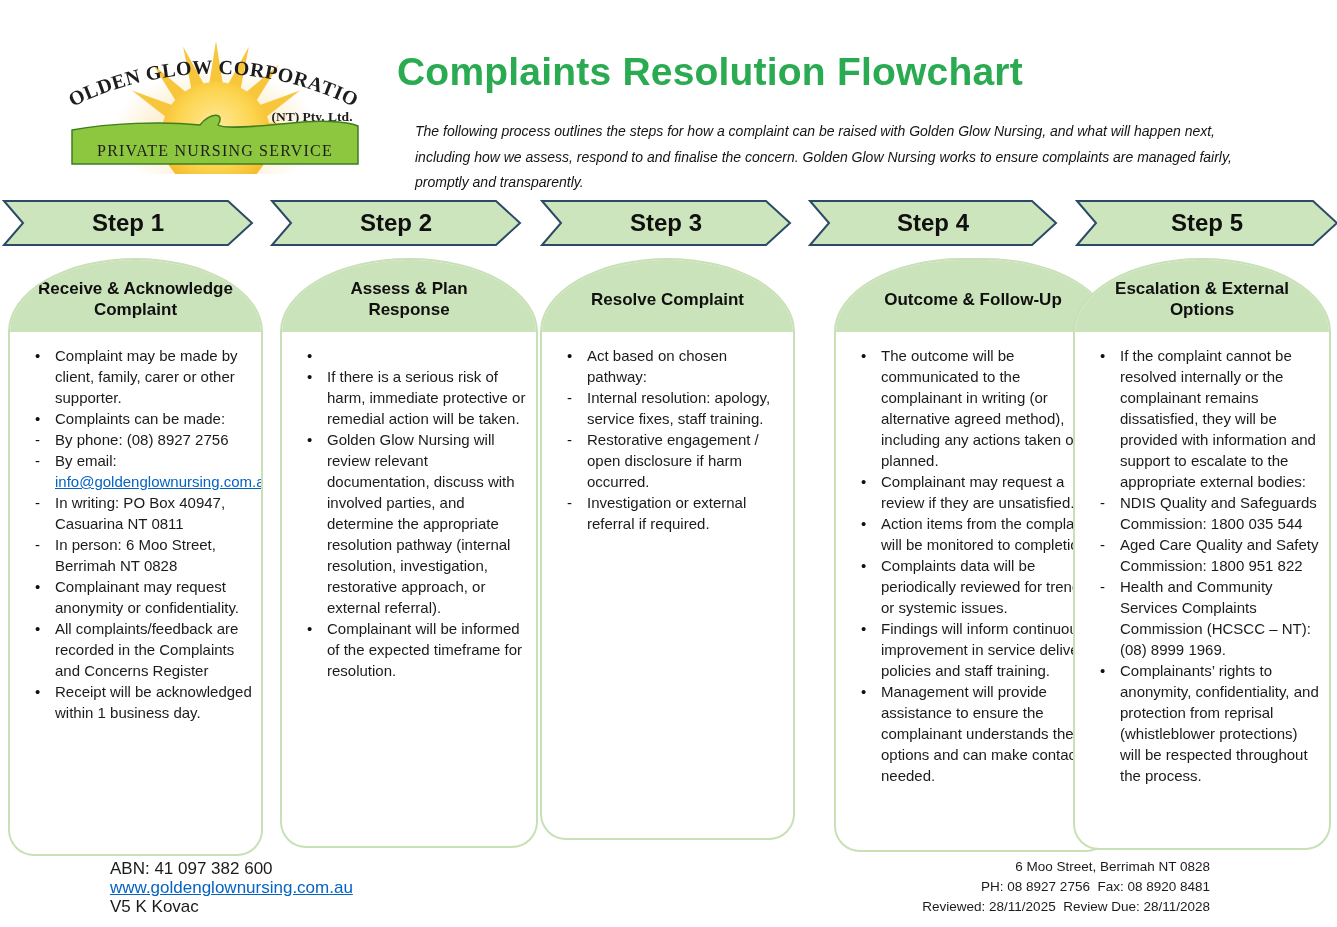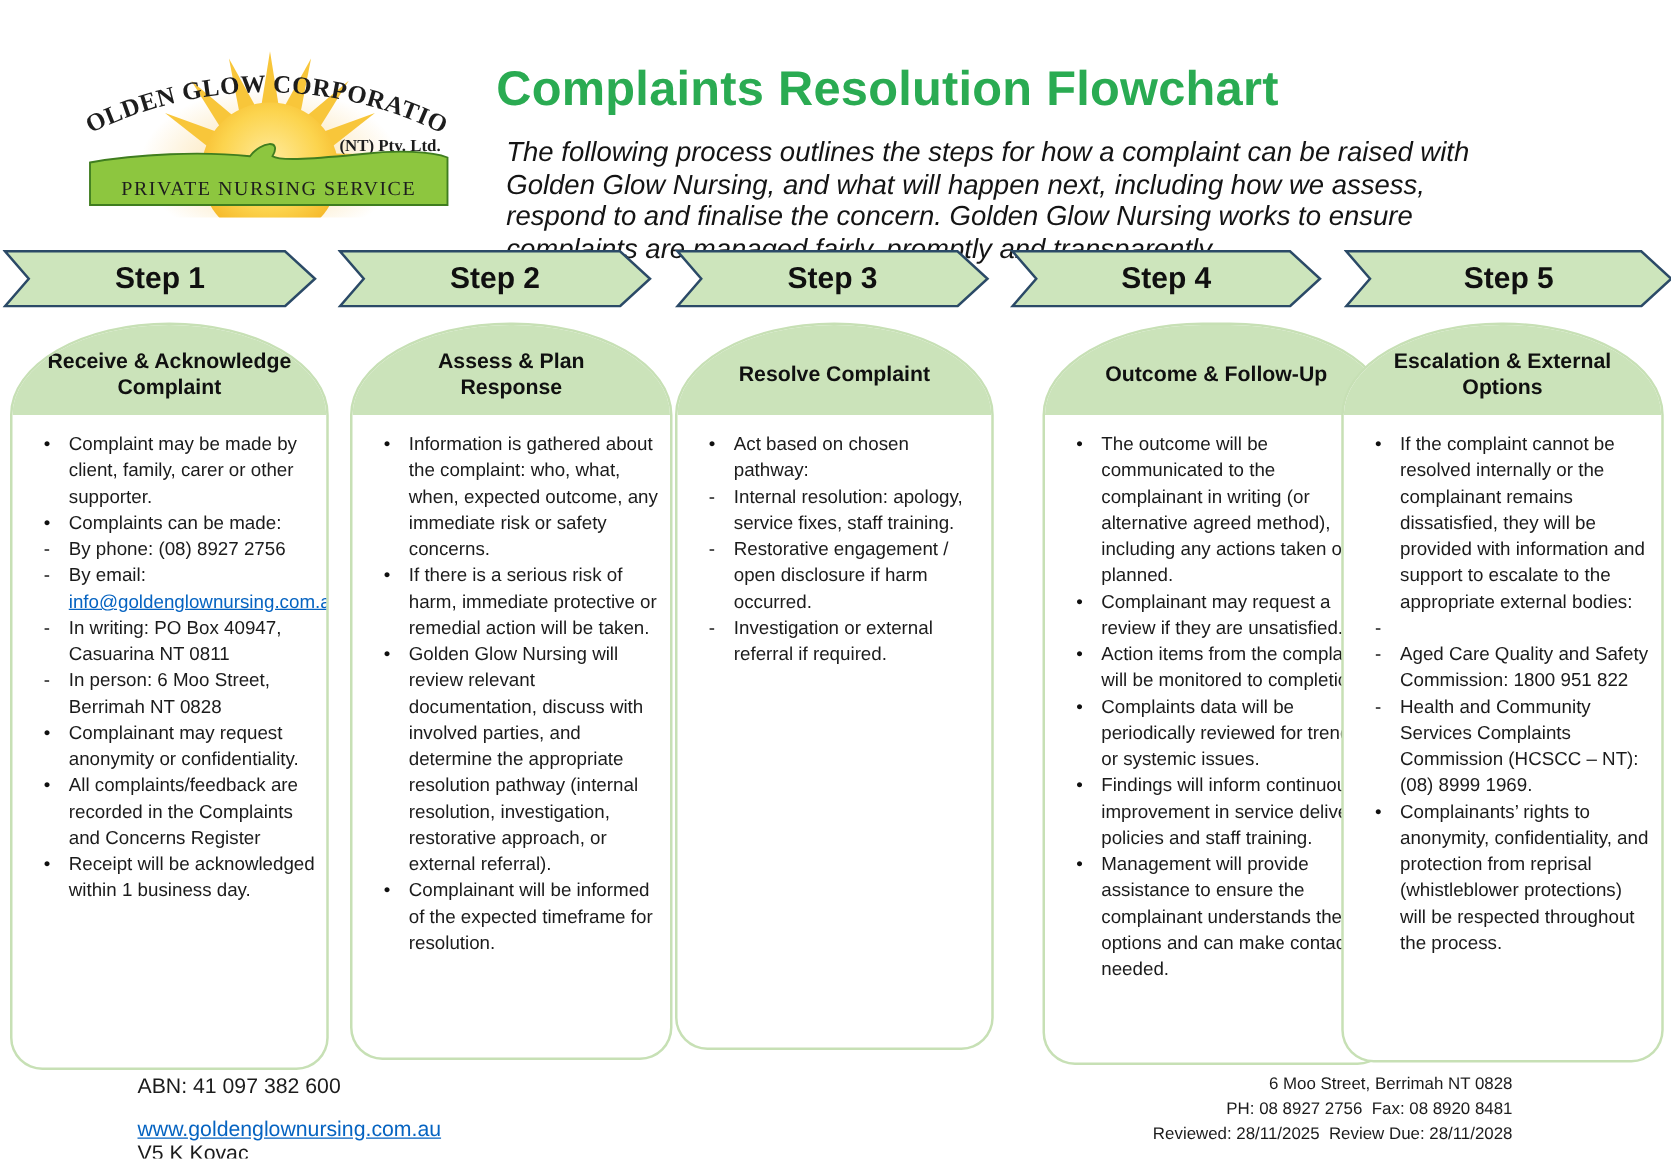--- a/index.html
+++ b/index.html
@@ -3,21 +3,21 @@
 <meta charset="utf-8">
 <style>
   html,body{margin:0;padding:0;background:#fff;}
   .page{position:relative;width:1337px;height:927px;background:#ffffff;overflow:hidden;
         font-family:"Liberation Sans",sans-serif;color:#1b1b1b;}
 
   
   .logo{position:absolute;left:60px;top:28px;width:310px;height:146px;}
   .page-title{position:absolute;left:397px;top:50px;margin:0;font-size:39px;font-weight:700;
               color:#2aab52;letter-spacing:.2px;}
-  .intro{position:absolute;left:397px;top:101px;width:820px;margin:8px;font-size:22px;
+  .intro{position:absolute;left:397px;top:101px;width:820px;margin:18px;font-size:14px;
          line-height:25.5px;font-style:italic;color:#141414;}
 
   
   .arrow{position:absolute;top:200px;height:46px;}
   .arrow svg{position:absolute;left:0;top:0;width:100%;height:100%;}
   .alabel{position:absolute;inset:0;display:flex;align-items:center;justify-content:center;
           font-weight:700;font-size:24px;color:#101010;}
 
   
   .col{position:absolute;top:258px;background:#fff;border:2px solid #c7e0b5;
@@ -34,21 +34,21 @@
 
   .items{list-style:none;margin:13px 0 0;padding:0 8px 0 0;}
   .li{display:grid;grid-template-columns:20px 1fr;padding-left:25px;font-size:15px;line-height:21px;}
   .mk{color:#101010;}
   .tx{overflow-wrap:break-word;}
   .bold{font-weight:400;}
   .lnk{color:#0563c1;text-decoration:underline;cursor:pointer;}
 
   
   .foot-left{position:absolute;left:110px;top:859px;font-size:17px;line-height:19px;}
-  .foot-left a{display:inline-block;margin-top:16px;}
+  .foot-left a{display:inline-block;}
   .foot-right{position:absolute;right:127px;top:857px;text-align:right;font-size:13.5px;
               line-height:20px;}
   .pre{white-space:pre-wrap;}
 </style>
 </head>
 <body>
 
 <div class="page">
 
   <div class="logo">
@@ -166,21 +166,20 @@
       </ul>
   </section>
 
   <section class="col c2" style="left:280px;width:258px;height:590px">
     <div class="dome">
       <span class="dt">Assess &amp; Plan Response</span>
     </div>
     <ul class="items">
         <li class="li">
           <span class="mk">•</span>
-          <span class="tx"><span>Information is gathered about the complaint: who, what, when, expected outcome, any immediate risk or safety concerns.</span></span>
         </li>
         <li class="li">
           <span class="mk">•</span>
           <span class="tx"><span>If there is a serious risk of harm, immediate protective or remedial action will be taken.</span></span>
         </li>
         <li class="li">
           <span class="mk">•</span>
           <span class="tx"><span>Golden Glow Nursing will review relevant documentation, discuss with involved parties, and determine the appropriate resolution pathway (internal resolution, investigation, restorative approach, or external referral).</span></span>
         </li>
         <li class="li">
@@ -250,20 +249,21 @@
     <div class="dome">
       <span class="dt">Escalation &amp; External Options</span>
     </div>
     <ul class="items">
         <li class="li">
           <span class="mk">•</span>
           <span class="tx"><span>If the complaint cannot be resolved internally or the complainant remains dissatisfied, they will be provided with information and support to escalate to the appropriate external bodies:</span></span>
         </li>
         <li class="li">
           <span class="mk">-</span>
+          <span class="tx"><span class="bold">NDIS Quality and Safeguards Commission:</span><span> 1800 035 544</span></span>
         </li>
         <li class="li">
           <span class="mk">-</span>
           <span class="tx"><span class="bold">Aged Care Quality and Safety Commission:</span><span> 1800 951 822</span></span>
         </li>
         <li class="li">
           <span class="mk">-</span>
           <span class="tx"><span class="bold">Health and Community Services Complaints Commission (HCSCC – NT):</span><span> (08) 8999 1969.</span></span>
         </li>
         <li class="li">

